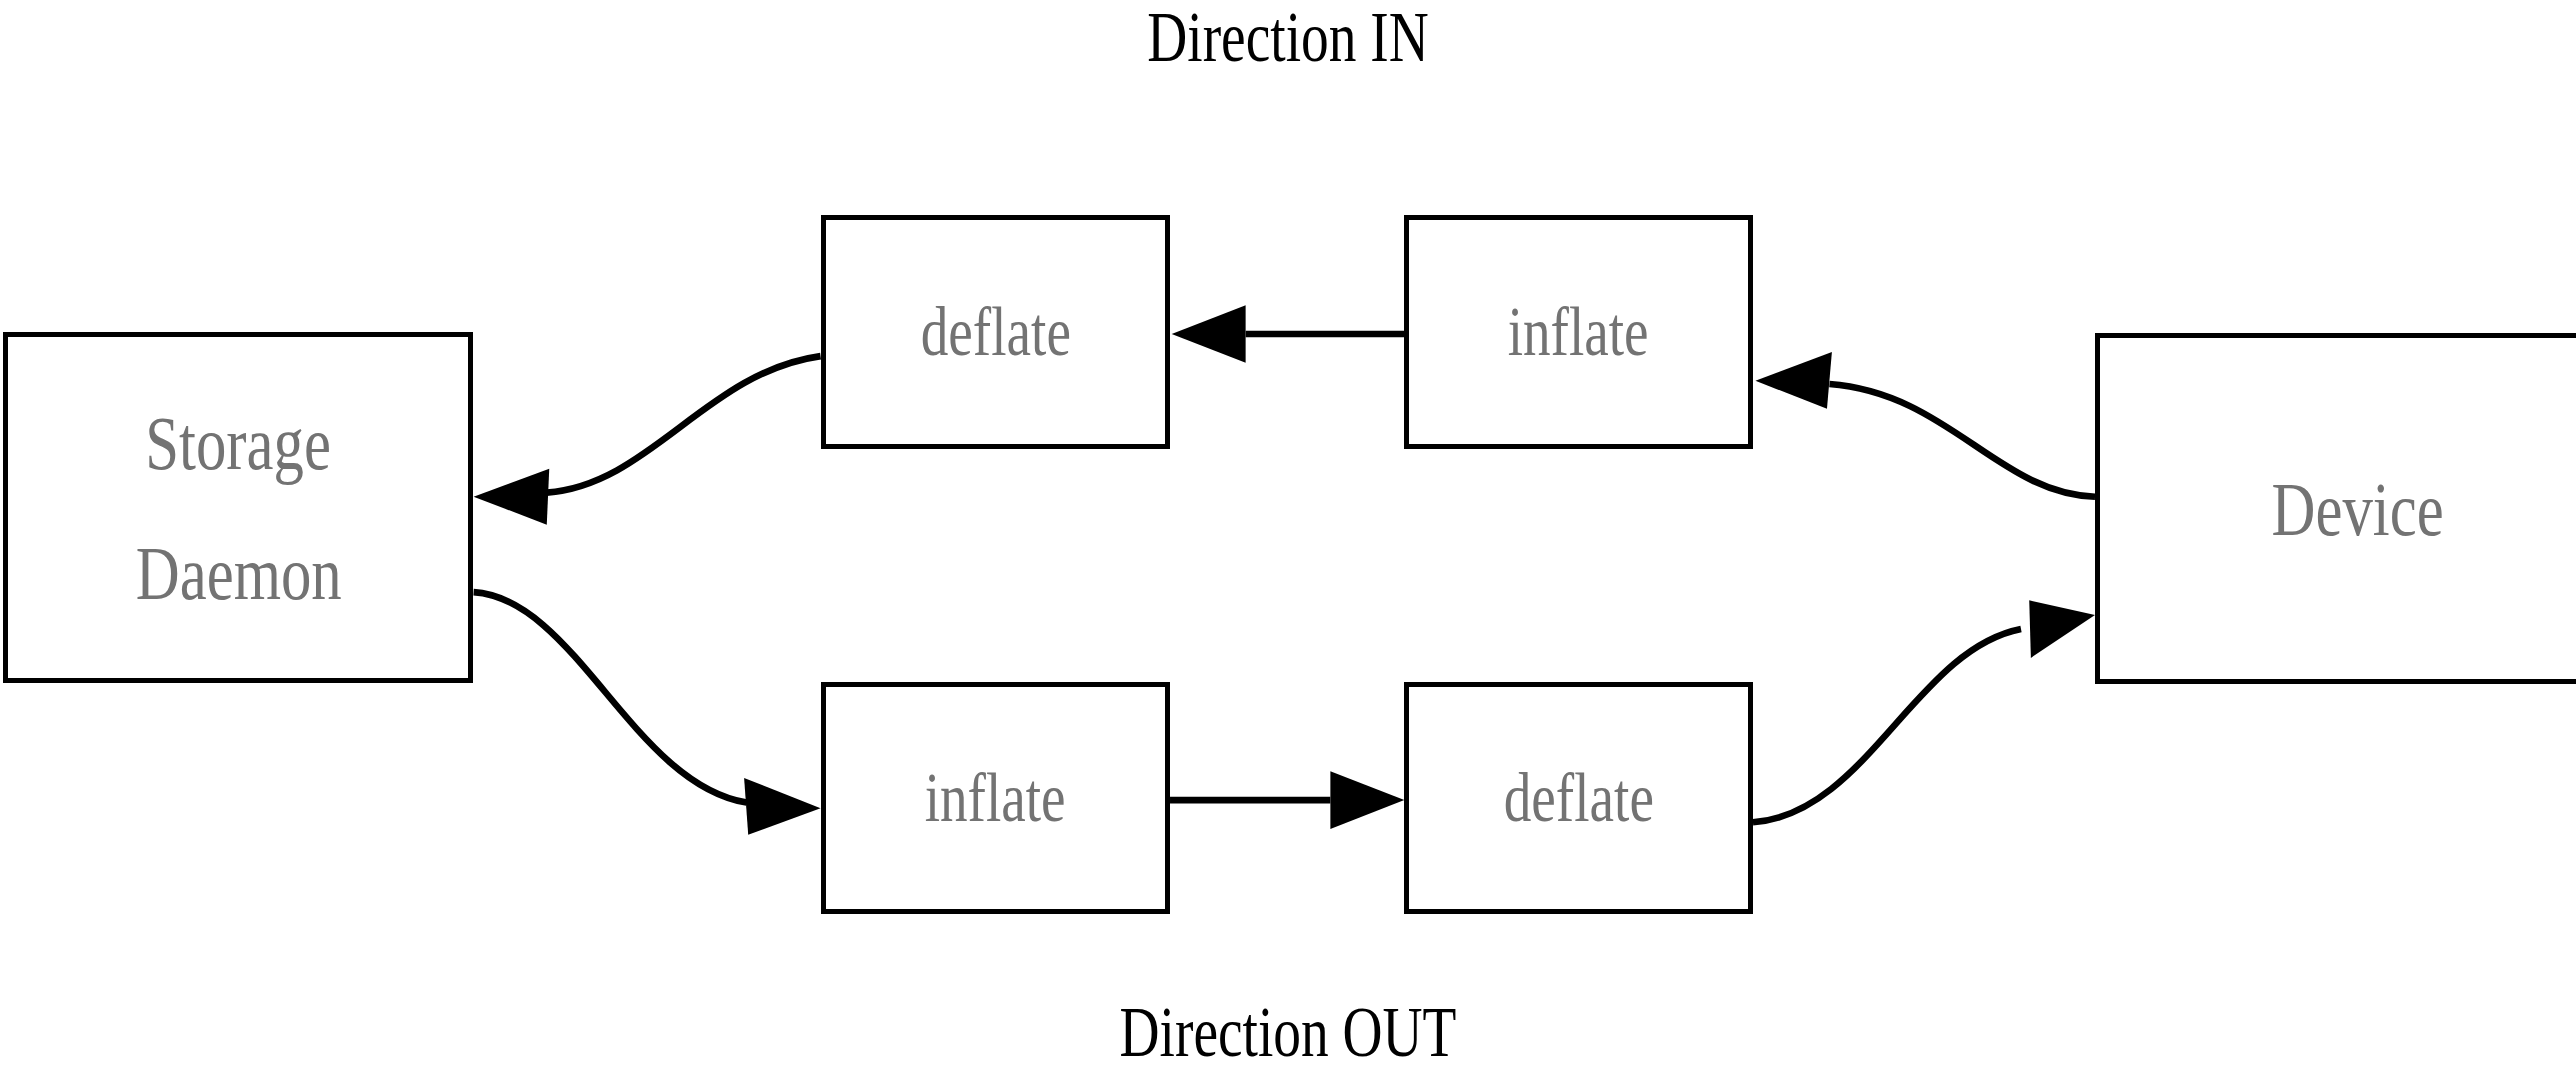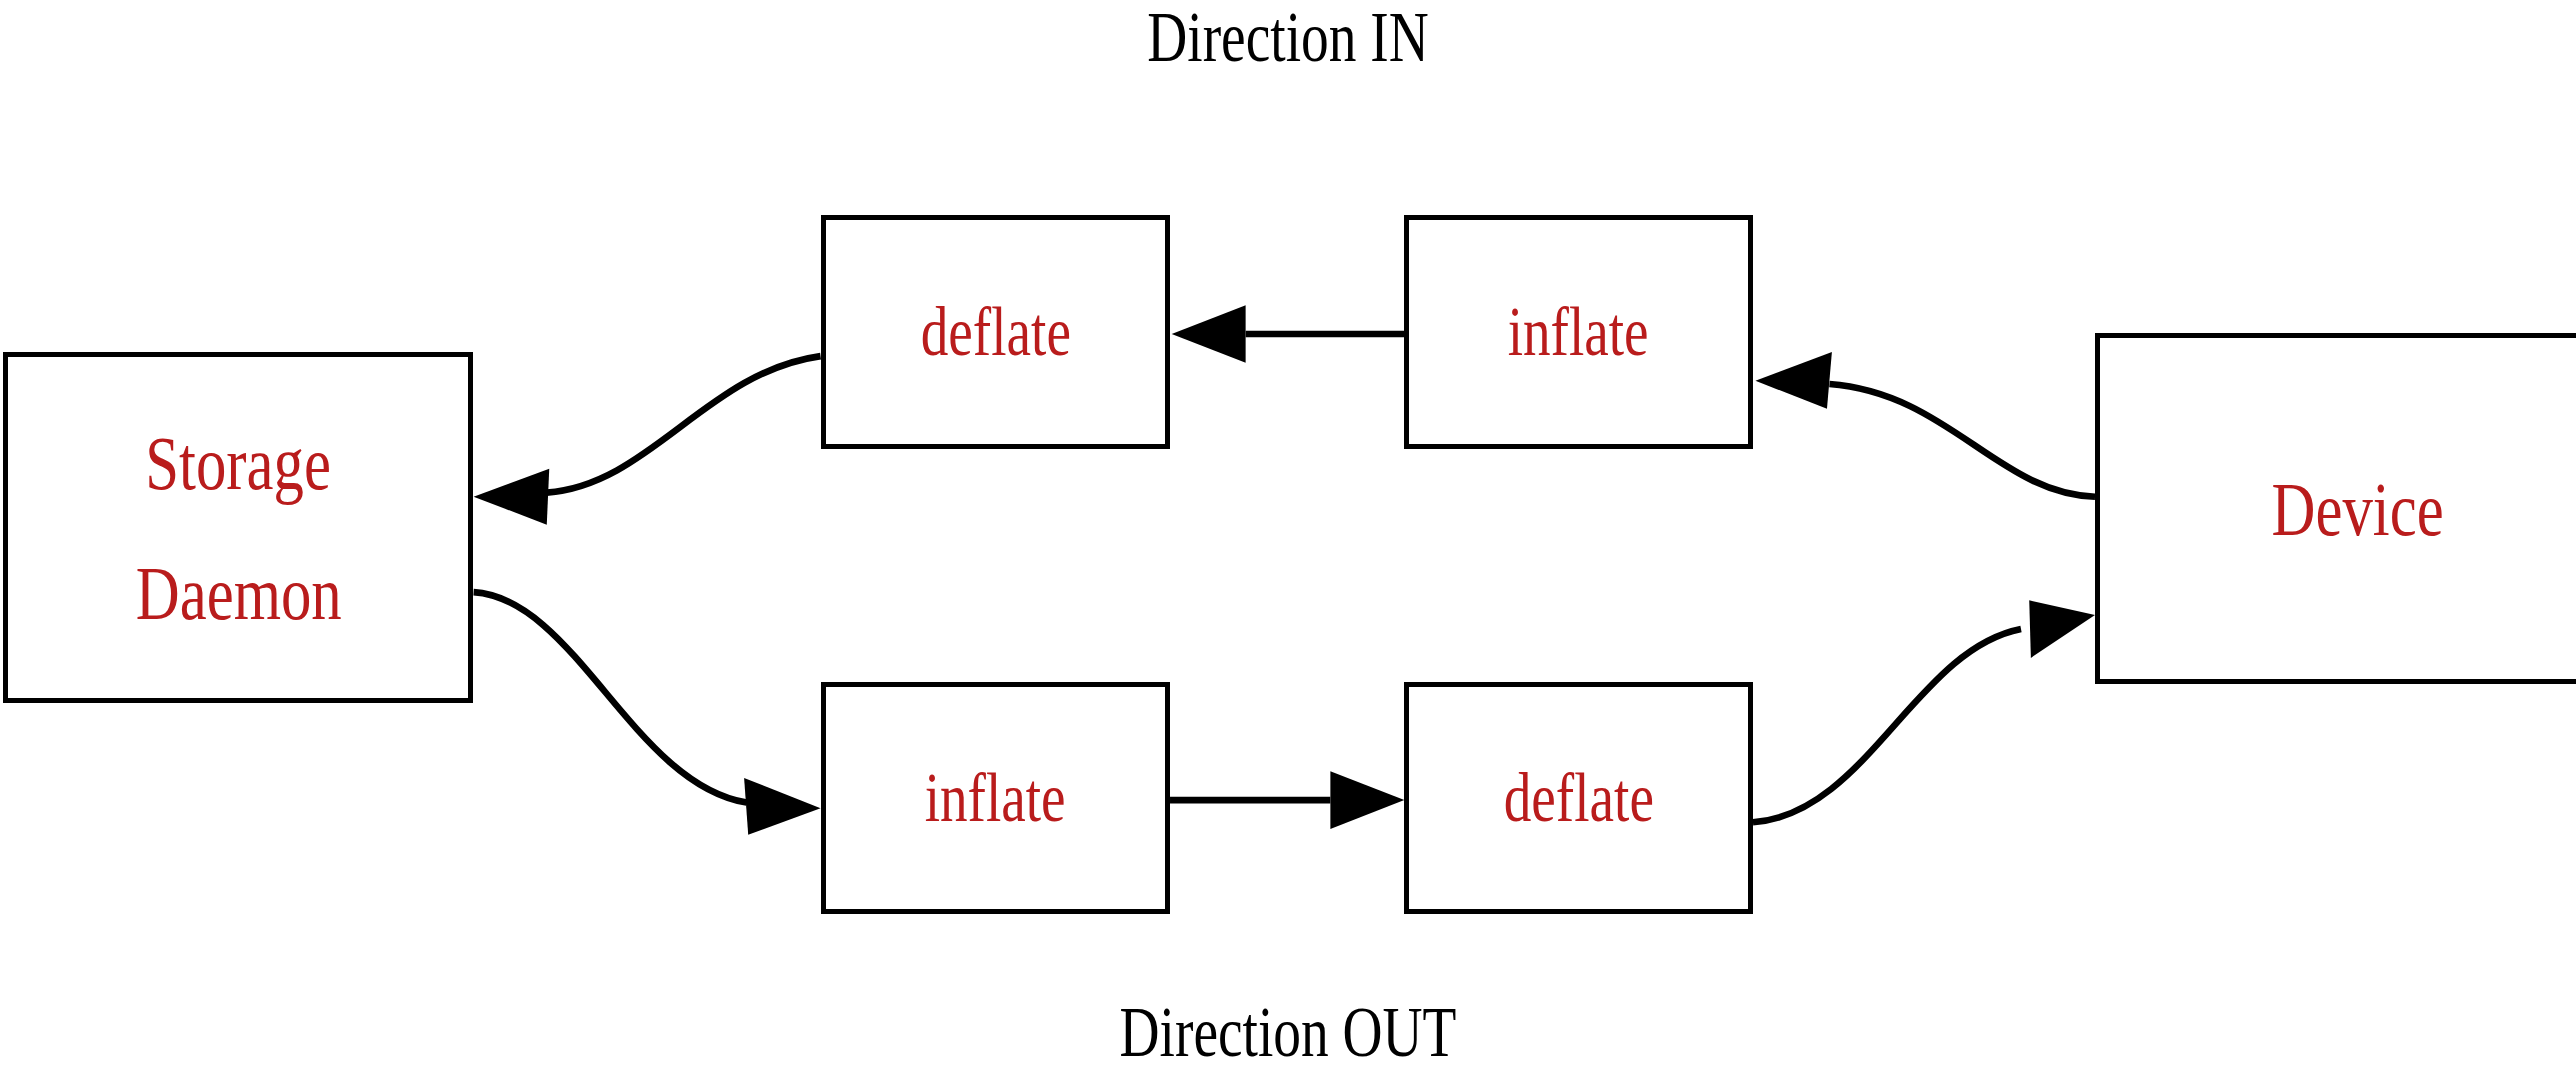--- a/index.html
+++ b/index.html
@@ -45,35 +45,35 @@
   
   .node {
     position: absolute;
     box-sizing: border-box;
     border: 5px solid #000000;
     background: #ffffff;
     display: flex;
     flex-direction: column;
     align-items: center;
     justify-content: center;
-    color: #b91c1c;
+    color: #737373;
     font-family: "Liberation Serif", "DejaVu Serif", serif;
     line-height: 1.0;
     white-space: nowrap;
     z-index: 3;
   }
   .node .node-line {
     display: block;
     transform: scaleX(0.80);
     transform-origin: center center;
   }
   
   #node-storage-daemon {
     left: 3.3px;
-    top: 352px;
+    top: 332px;
     width: 470px;
     height: 351px;
     font-size: 76px;
     border-width: 5.8px;
   }
   #node-storage-daemon .node-line:first-child { margin-bottom: 54px; }
   
   #node-device {
     left: 2095px;
     top: 333px;

